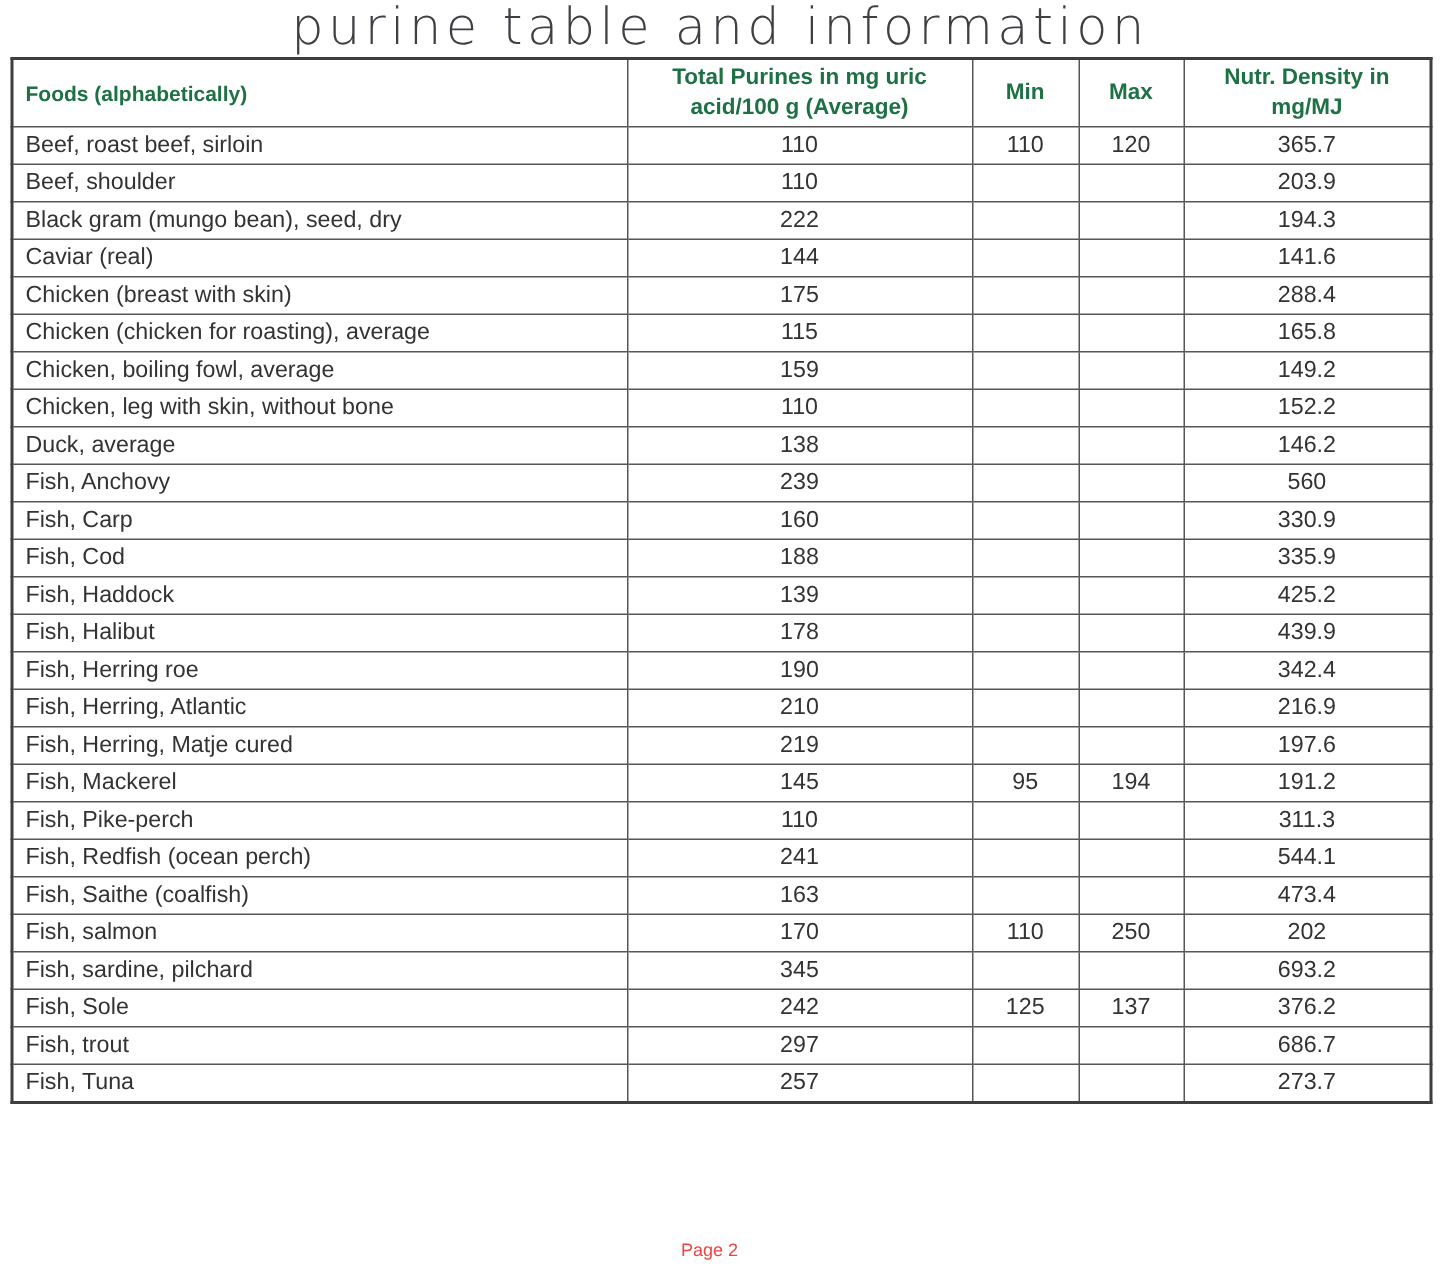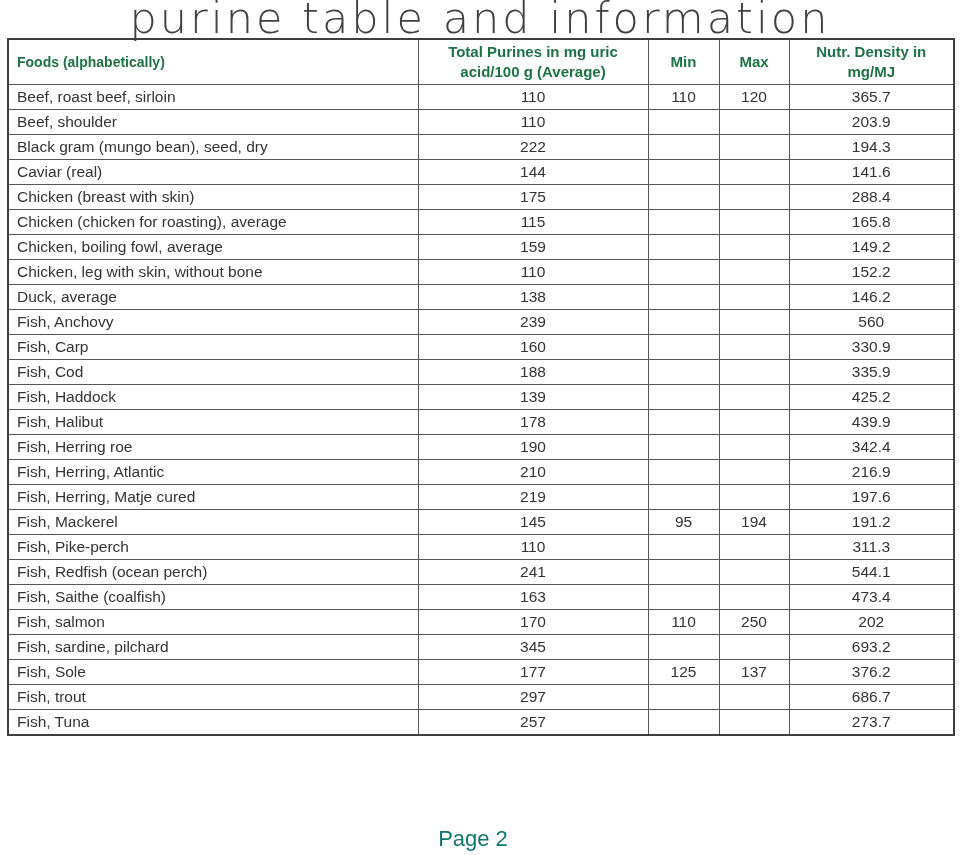--- a/index.html
+++ b/index.html
@@ -24,21 +24,21 @@
   }
   .title {
     margin: 0;
     padding-top: 0px;
     height: 38px;
     line-height: 36px;
     width: 960px;
     text-align: center;
     font-family: "DejaVu Sans", sans-serif;
     font-weight: 200;
-    font-size: 43px;
+    font-size: 34px;
     letter-spacing: 3px;
     color: var(--title-gray);
   }
   table.purine-table {
     margin-left: 7px;
     width: 946px;
     border-collapse: collapse;
     table-layout: fixed;
     border: 2px solid var(--border-dark);
   }
@@ -78,22 +78,22 @@
   td.left {
     text-align: left;
     padding-left: 8px;
   }
   .footer {
     position: absolute;
     top: 826px;
     left: 0;
     width: 946px;
     text-align: center;
-    font-size: 22px;
-    color: #0f766e;
+    font-size: 12px;
+    color: #ef4444;
   }
 </style>
 </head>
 <body>
 
 <div class="page">
 
   <h1 class="title">purine table and information</h1>
 
   <table class="purine-table">
@@ -270,21 +270,21 @@
         </tr>
         <tr>
           <td class="left">Fish, sardine, pilchard</td>
           <td>345</td>
           <td></td>
           <td></td>
           <td>693.2</td>
         </tr>
         <tr>
           <td class="left">Fish, Sole</td>
-          <td>177</td>
+          <td>242</td>
           <td>125</td>
           <td>137</td>
           <td>376.2</td>
         </tr>
         <tr>
           <td class="left">Fish, trout</td>
           <td>297</td>
           <td></td>
           <td></td>
           <td>686.7</td>

